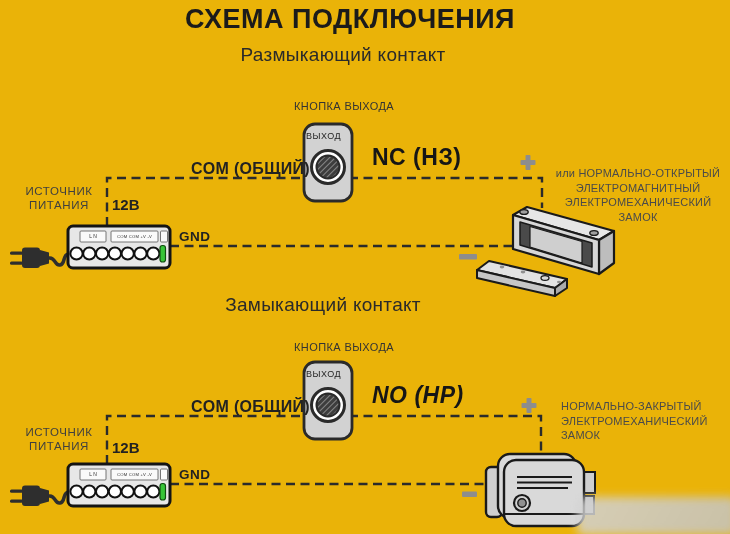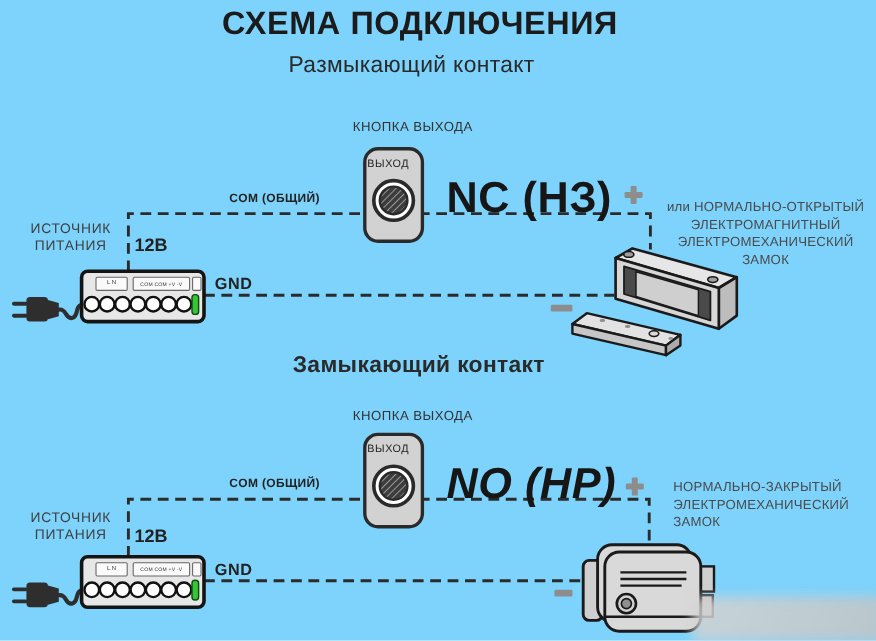--- a/index.html
+++ b/index.html
@@ -1,26 +1,26 @@
 <!DOCTYPE html>
 <html><head>
 <meta charset="utf-8">
 <style>
   html,body{margin:0;padding:0;background:#fff;}
-  .stage{position:relative;width:730px;height:534px;background:#7dd3fc;overflow:hidden;
+  .stage{position:relative;width:730px;height:534px;background:#eab308;overflow:hidden;
          font-family:"Liberation Sans",sans-serif;color:#222;}
   .stage svg{position:absolute;left:0;top:0;}
   .lbl{position:absolute;white-space:nowrap;}
   .title{left:150px;top:4px;width:400px;text-align:center;font-size:27px;font-weight:800;
          letter-spacing:.5px;color:#1b1b1b;}
   .sec-title{width:406px;text-align:center;font-size:19px;font-weight:400;color:#2a2a2a;letter-spacing:.3px;}
   .btn-caption{width:130px;text-align:right;font-size:11px;color:#333;letter-spacing:.4px;}
   .btn-label{width:24px;text-align:center;font-size:9px;font-weight:400;letter-spacing:.5px;color:#1f1f1f;}
-  .com-label{font-size:10px;font-weight:700;letter-spacing:.3px;color:#222;}
-  .contact-label{font-size:36px;font-weight:800;letter-spacing:.5px;color:#161616;}
+  .com-label{font-size:16px;font-weight:700;letter-spacing:.3px;color:#222;}
+  .contact-label{font-size:23px;font-weight:800;letter-spacing:.5px;color:#161616;}
   .psu-label{width:94px;text-align:center;font-size:11.5px;line-height:14px;color:#3f3f3f;letter-spacing:.6px;}
   .v12{font-size:15px;font-weight:700;color:#222;}
   .gnd{font-size:13.5px;font-weight:700;letter-spacing:.5px;color:#222;}
   .lock-caption{width:172px;font-size:11px;line-height:14.6px;color:#4a4a4a;letter-spacing:.2px;}
   .cap-center{text-align:center;}
   .plate-text{position:absolute;text-align:center;color:#333;overflow:hidden;}
   .plate-l{width:26px;font-size:5px;line-height:11px;}
   .plate-r{width:47px;font-size:4.2px;line-height:11px;letter-spacing:.2px;}
   .smear{position:absolute;left:577px;top:497px;width:160px;height:38px;border-radius:6px;
          background:linear-gradient(120deg,#d4d4d4,#c3c3c3);filter:blur(5px);opacity:.85;}
@@ -121,21 +121,21 @@
       <rect x="521.5" y="403" width="15" height="5" rx="1"></rect>
       <rect x="526.5" y="398" width="5" height="15" rx="1"></rect>
     </g>
     <rect x="462" y="491.5" width="15" height="5.5" rx="1" fill="#8d8d8d"></rect>
   </svg>
 
   <div class="smear"></div>
 
   <div class="lbl title">СХЕМА ПОДКЛЮЧЕНИЯ</div>
   <div class="lbl sec-title" style="left:140px;top:44px;">Размыкающий контакт</div>
-  <div class="lbl sec-title" style="left:146px;top:294px;font-weight:bold;">Замыкающий контакт</div>
+  <div class="lbl sec-title" style="left:120px;top:294px;">Замыкающий контакт</div>
 
   <div class="lbl btn-caption" style="left:264px;top:100px;">КНОПКА ВЫХОДА</div>
   <div class="lbl btn-label" style="left:306px;top:131px;">ВЫХОД</div>
   <div class="lbl com-label" style="left:191px;top:160px;">COM (ОБЩИЙ)</div>
   <div class="lbl contact-label" style="left:372px;top:144px;">NC (НЗ)</div>
   <div class="lbl psu-label" style="left:12px;top:184px;">
     <div>ИСТОЧНИК</div>
     <div>ПИТАНИЯ</div>
   </div>
   <div class="lbl v12" style="left:112px;top:196px;">12В</div>

